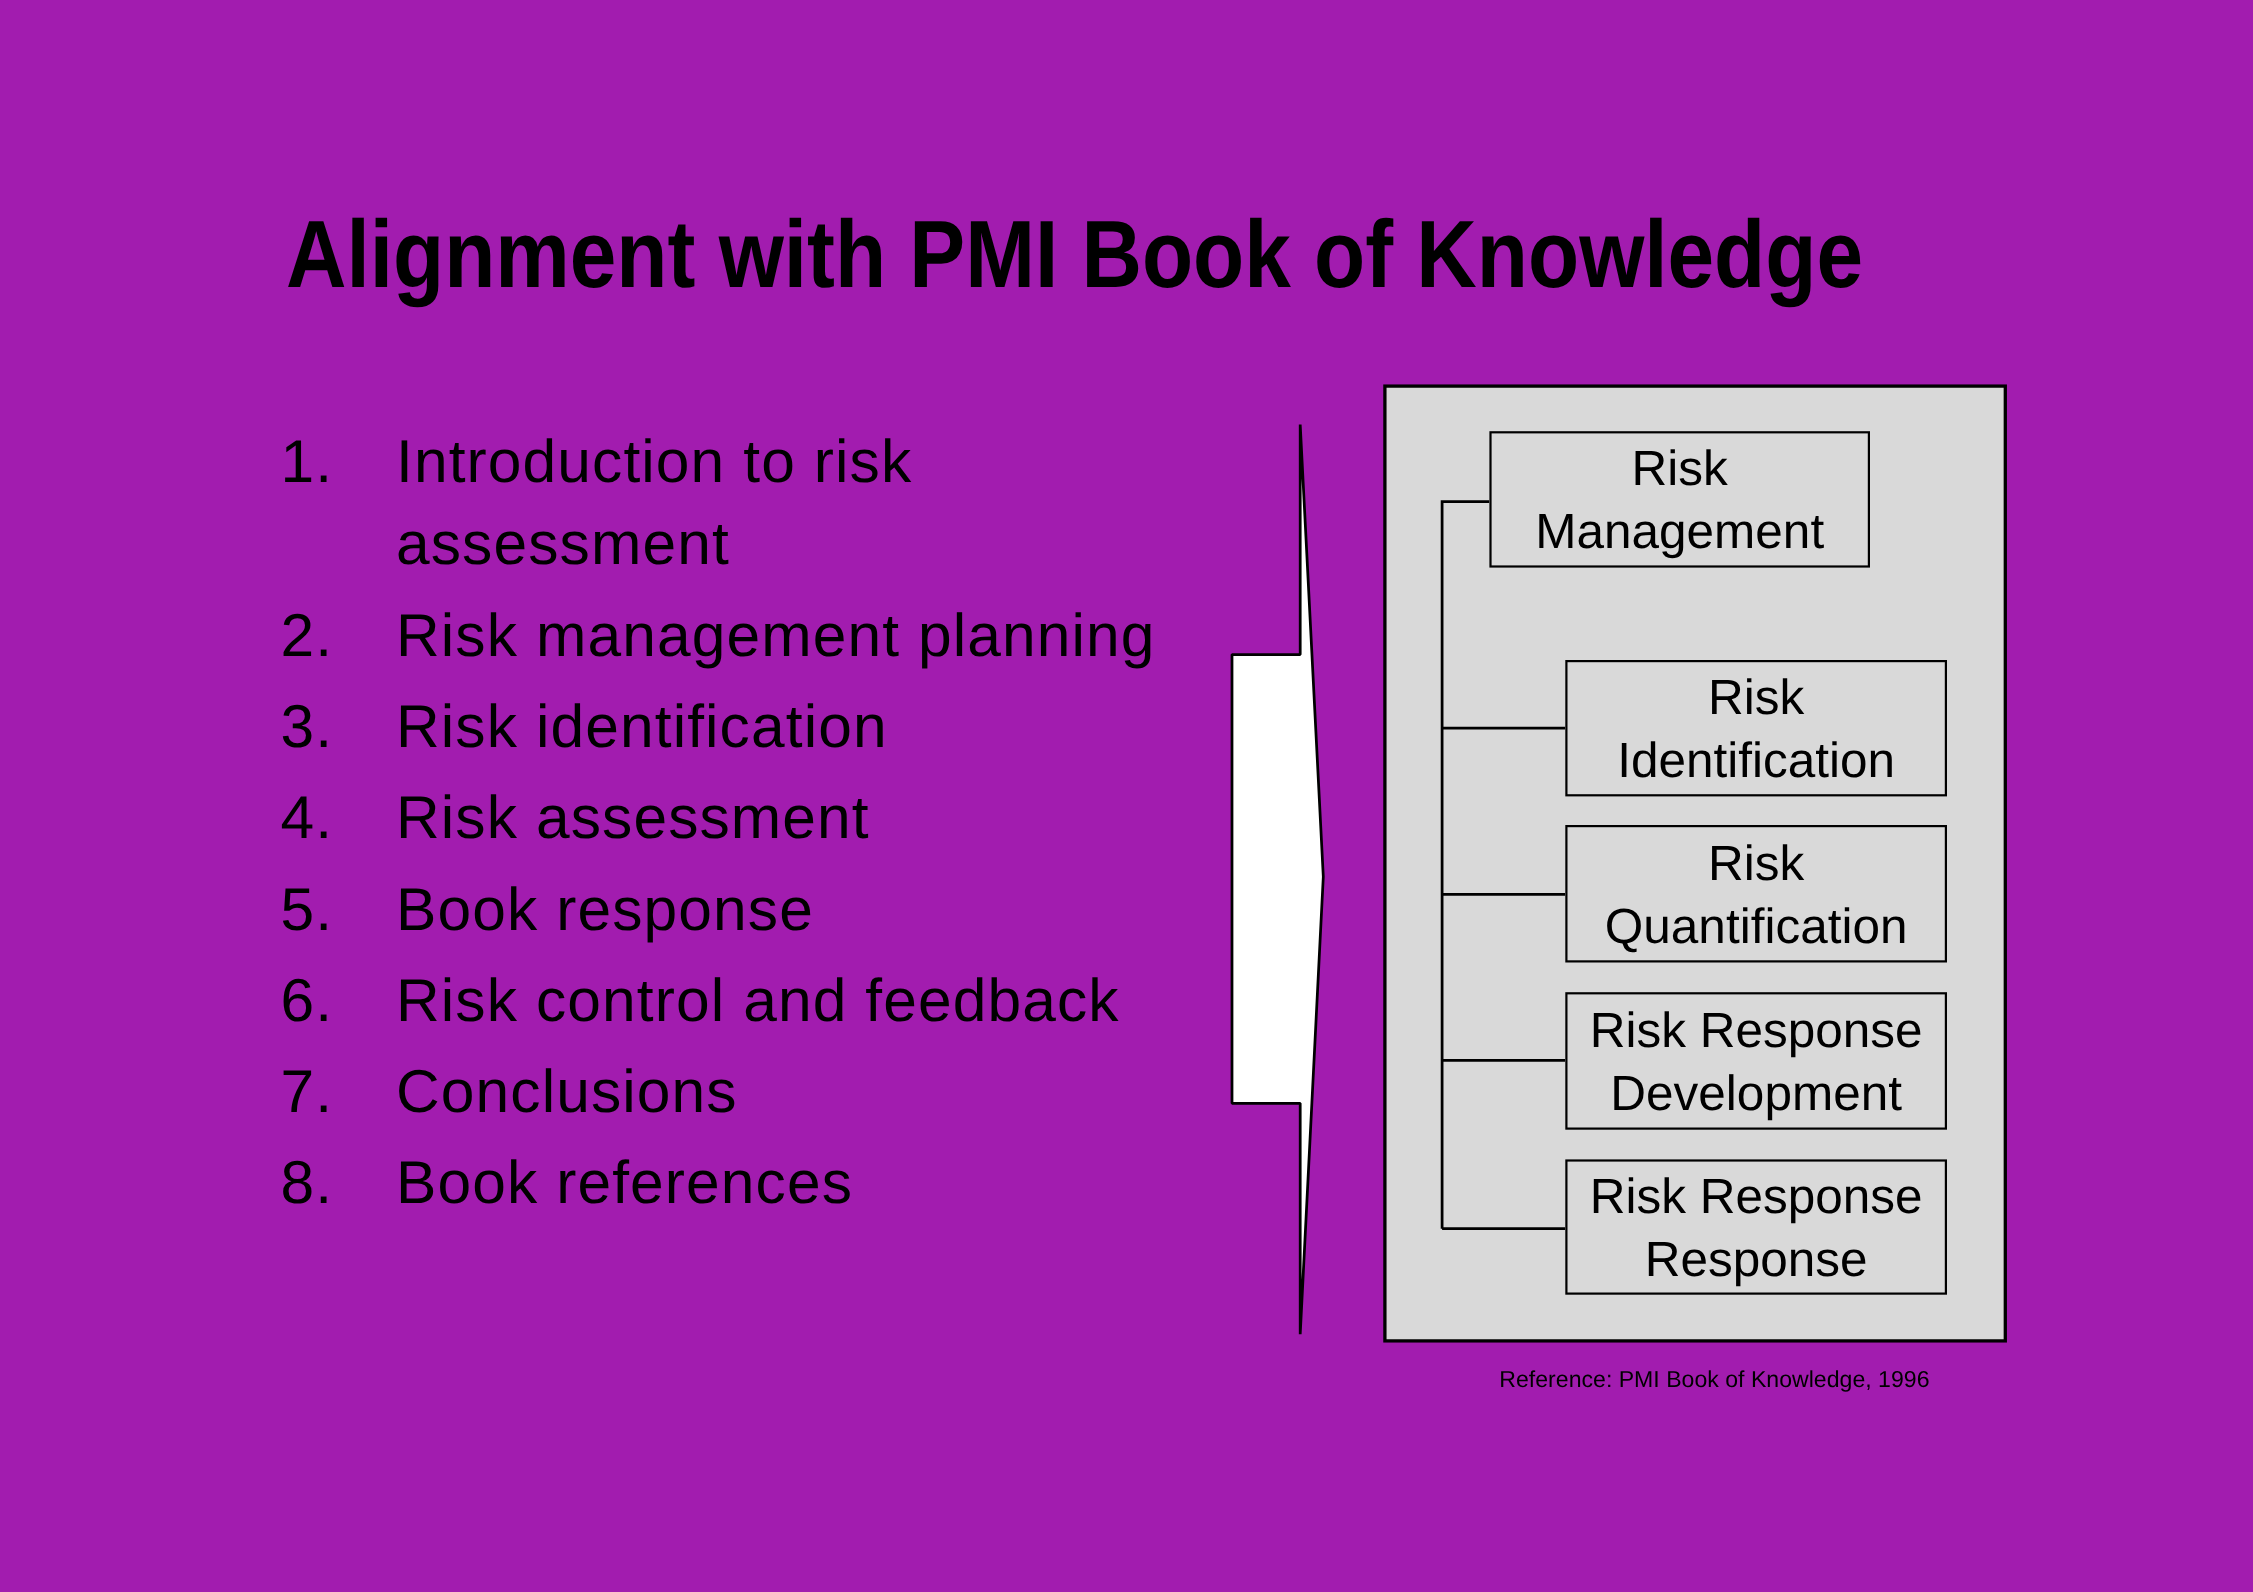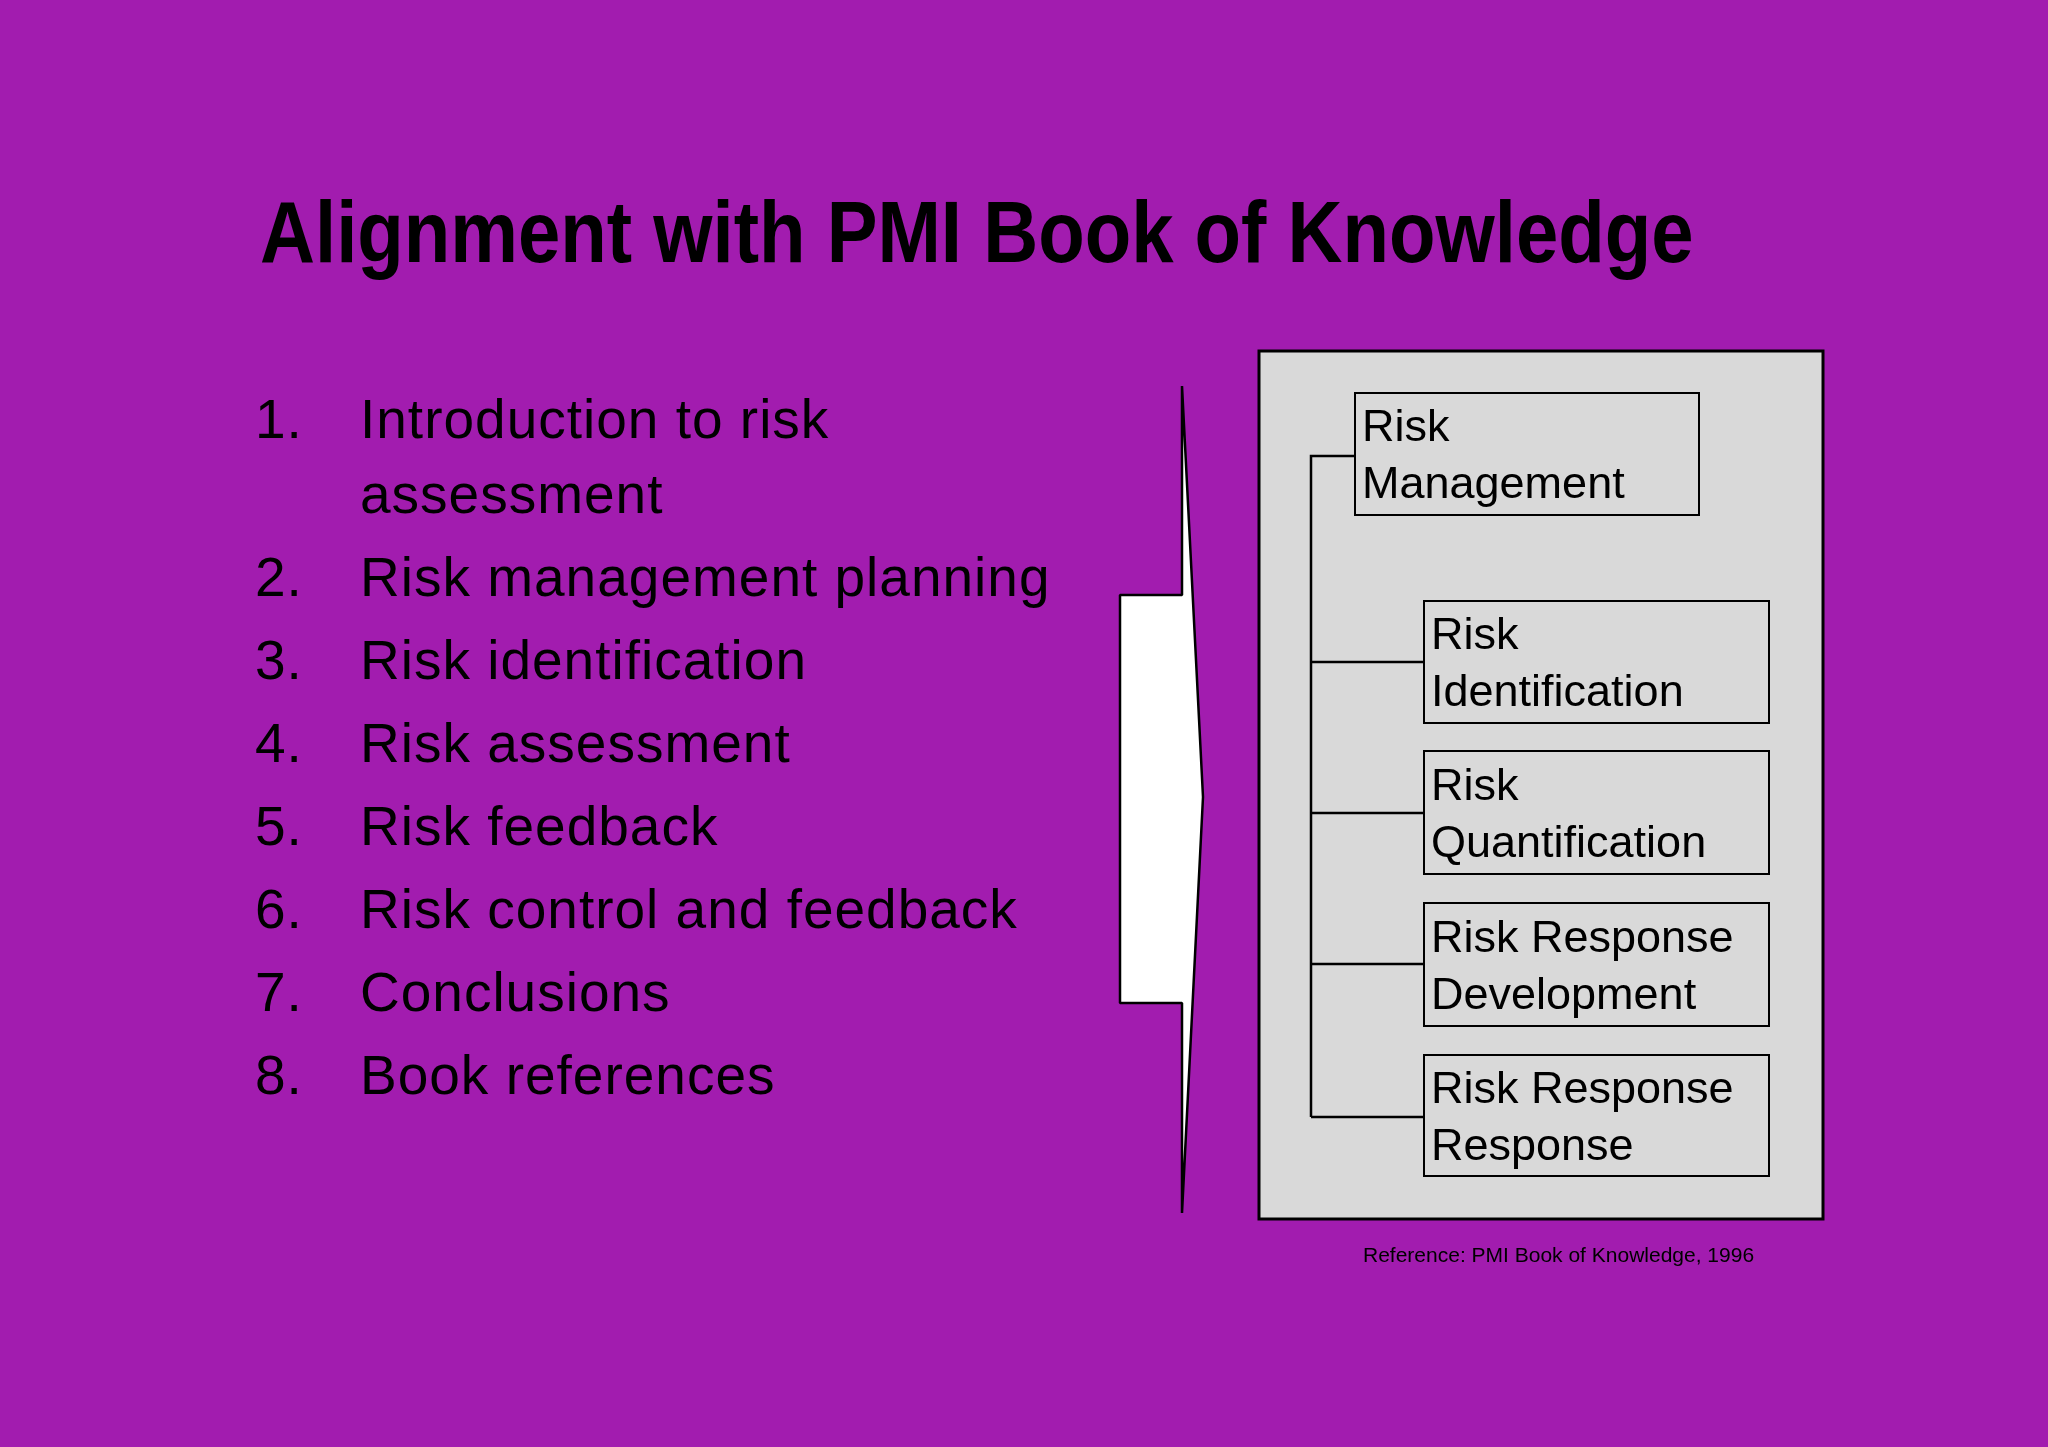--- a/index.html
+++ b/index.html
@@ -68,21 +68,21 @@
 
   
   .dbox {
     position: absolute;
     box-sizing: border-box;
     background: #d9d9d9;
     border: 2.5px solid #000000;
     display: flex;
     align-items: center;
     justify-content: center;
-    text-align: left;
+    text-align: center;
     font-size: 45px;
     line-height: 57px;
     padding: 0 6px;
   }
   .dbox-1 { left: 1354px; top: 392px;  width: 346px; height: 124px; }
   .dbox-2 { left: 1423px; top: 600px;  width: 347px; height: 124px; }
   .dbox-3 { left: 1423px; top: 750px;  width: 347px; height: 125px; }
   .dbox-4 { left: 1423px; top: 902px;  width: 347px; height: 125px; }
   .dbox-5 { left: 1423px; top: 1054px; width: 347px; height: 123px; }
 
@@ -115,21 +115,21 @@
     <li class="agenda-item">
       <span class="agenda-num">3.</span>
       <span class="agenda-txt">Risk identification</span>
     </li>
     <li class="agenda-item">
       <span class="agenda-num">4.</span>
       <span class="agenda-txt">Risk assessment</span>
     </li>
     <li class="agenda-item">
       <span class="agenda-num">5.</span>
-      <span class="agenda-txt">Risk feedback</span>
+      <span class="agenda-txt">Book response</span>
     </li>
     <li class="agenda-item">
       <span class="agenda-num">6.</span>
       <span class="agenda-txt">Risk control and feedback</span>
     </li>
     <li class="agenda-item">
       <span class="agenda-num">7.</span>
       <span class="agenda-txt">Conclusions</span>
     </li>
     <li class="agenda-item">

